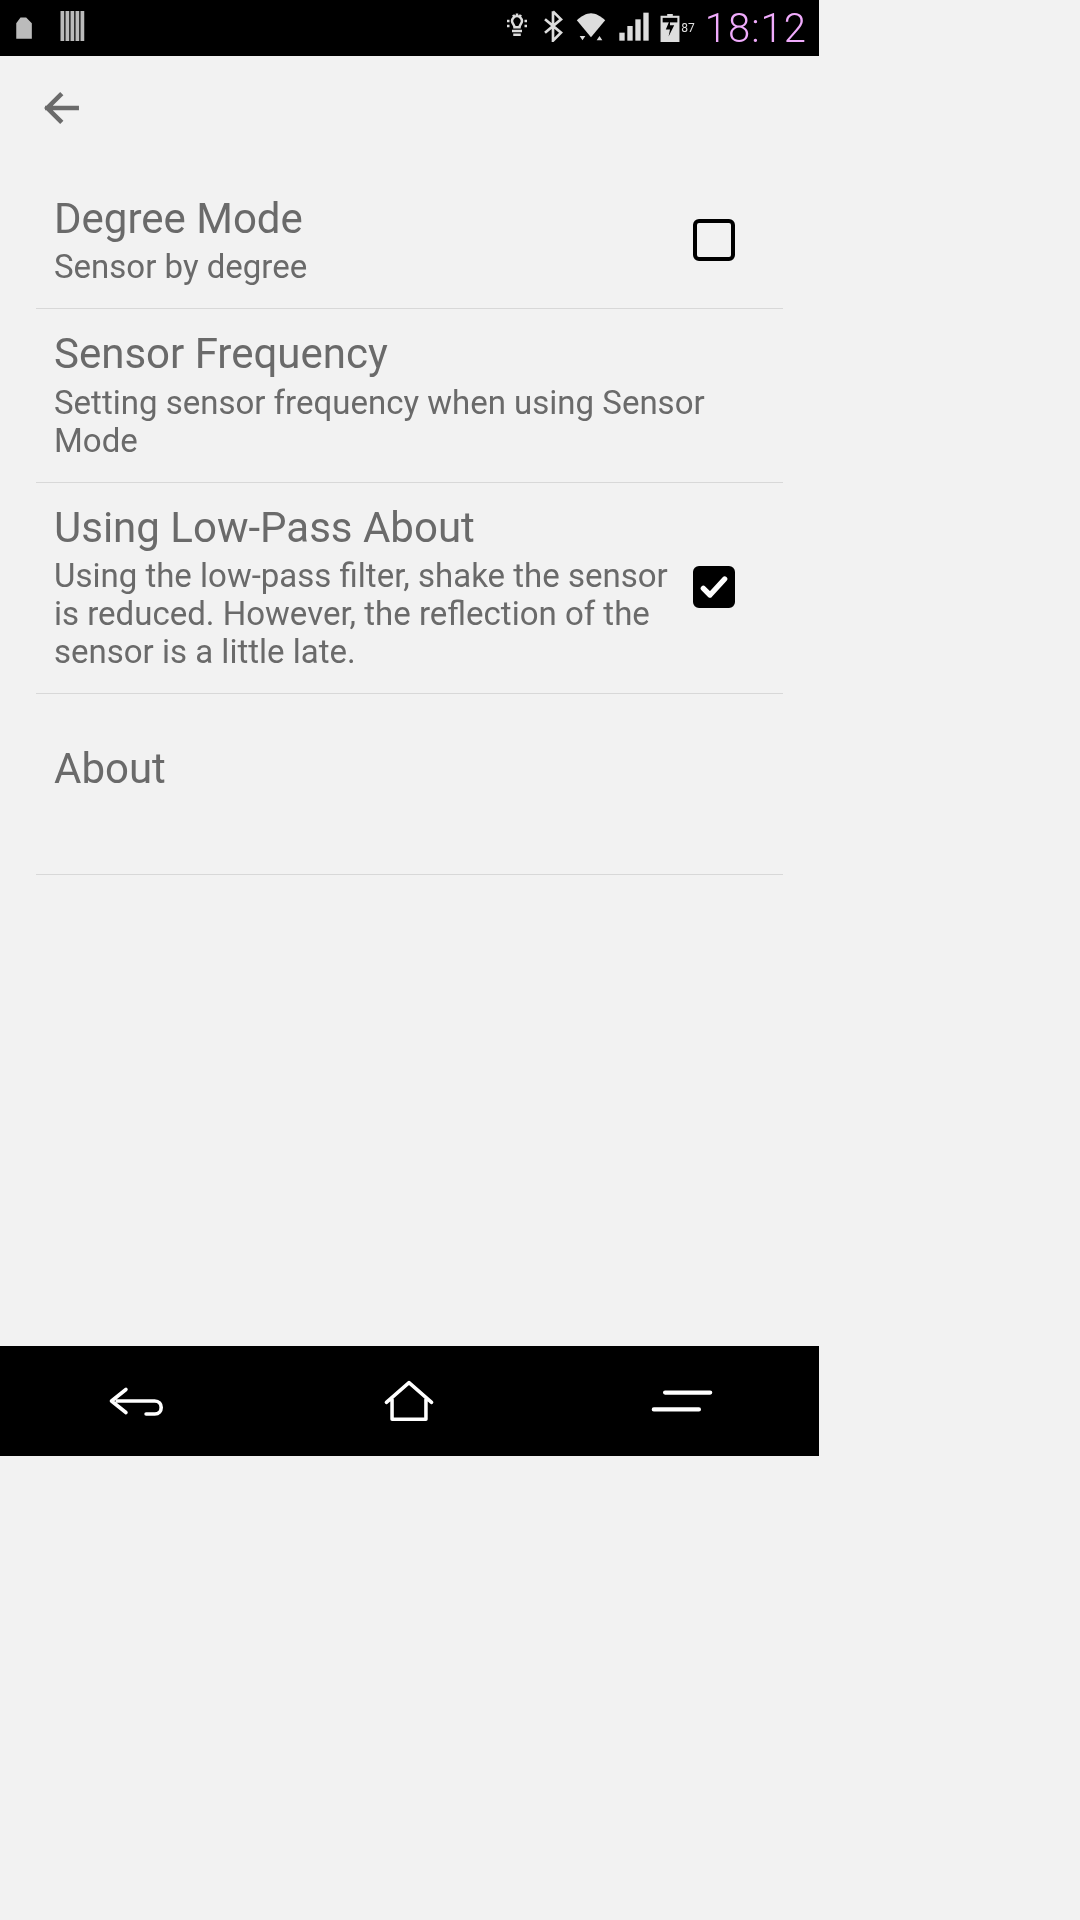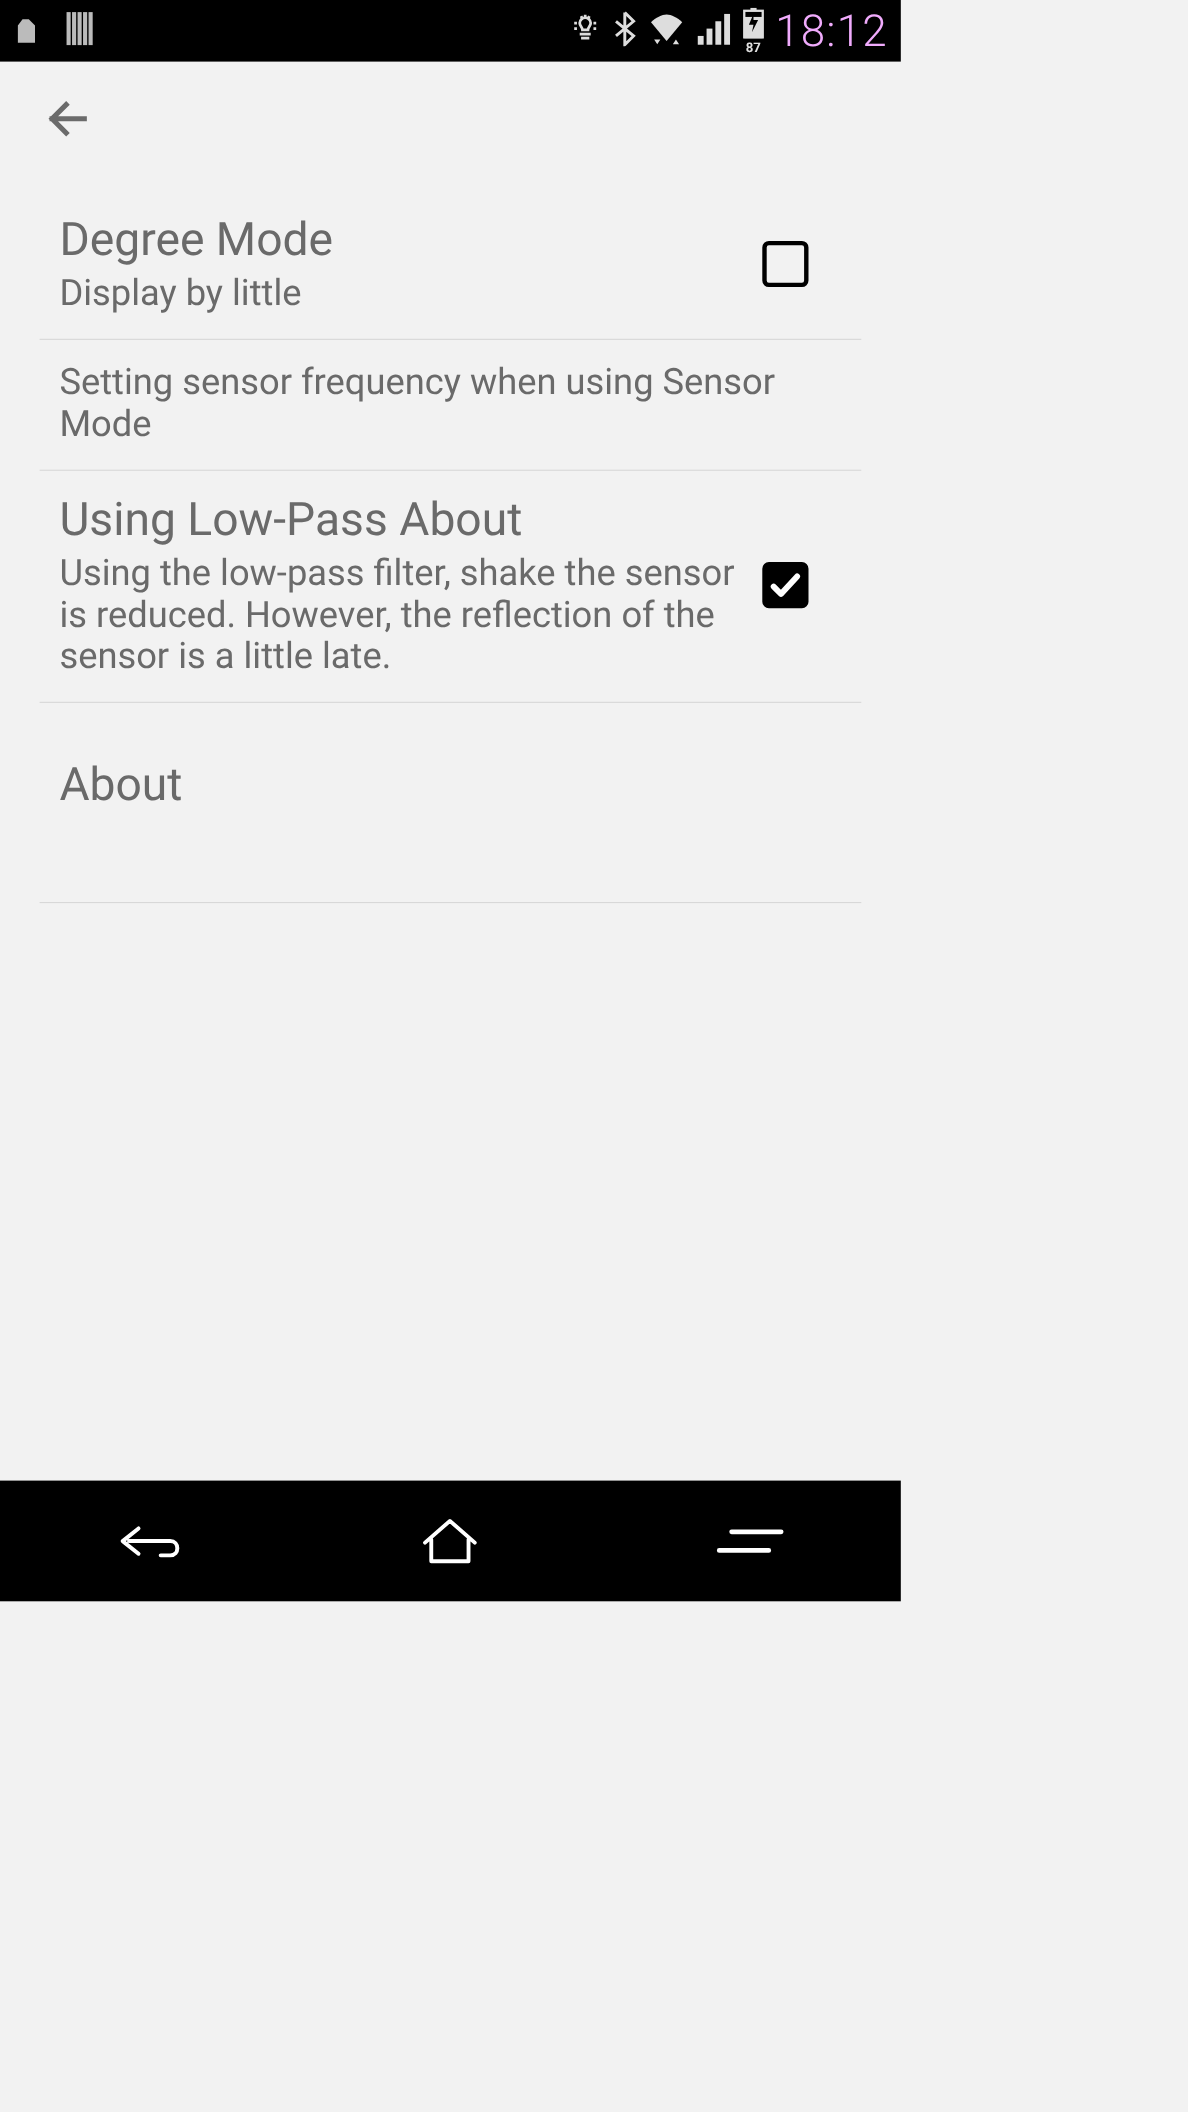--- a/index.html
+++ b/index.html
@@ -38,24 +38,23 @@
       font-size: 40px;
       font-weight: 300;
       color: #f0abfc;
       letter-spacing: 1px;
     }
     .status-icon {
       color: #e0e0e0;
     }
     .battery-wrap {
       display: flex;
-      flex-direction: column;
+      flex-direction: row;
       align-items: center;
       gap: 1px;
-      font-weight: bold;
     }
     .battery-pct {
       font-size: 12px;
       color: #e0e0e0;
     }
     .app-header {
       display: flex;
       align-items: center;
       padding: 30px 24px 40px 40px;
       gap: 28px;
@@ -203,27 +202,28 @@
         <path d="M20 12 L4 12 M11 5 L4 12 L11 19"></path>
       </svg>
   </span>
 </div>
 
 <div class="settings-list">
 
   <div class="setting-item">
     <div class="setting-text">
       <div class="setting-title">Degree Mode</div>
-      <div class="setting-desc">Display by little</div>
+      <div class="setting-desc">Sensor by degree</div>
     </div>
     <div class="checkbox"></div>
   </div>
 
   <div class="setting-item">
     <div class="setting-text">
+      <div class="setting-title">Sensor Frequency</div>
       <div class="setting-desc">Setting sensor frequency when using Sensor Mode</div>
     </div>
   </div>
 
   <div class="setting-item">
     <div class="setting-text">
       <div class="setting-title">Using Low-Pass About</div>
       <div class="setting-desc">Using the low-pass filter, shake the sensor is reduced. However, the reflection of the sensor is a little late.</div>
     </div>
     <div class="checkbox checked">

